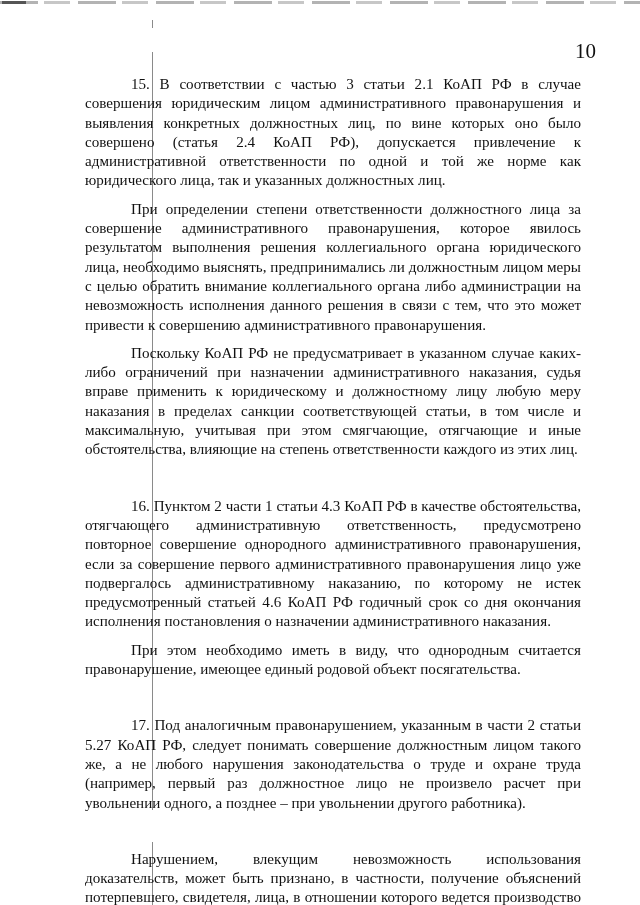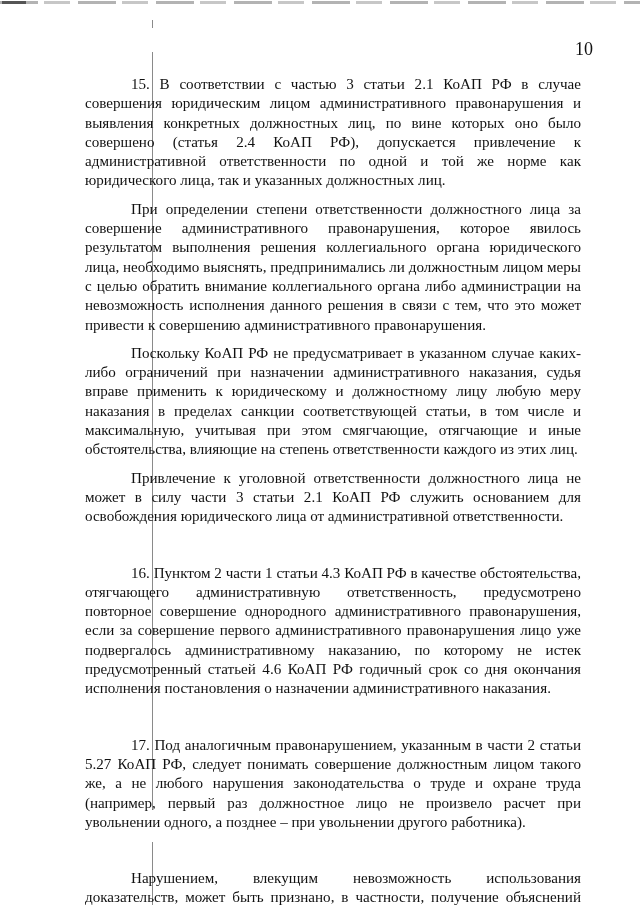--- a/index.html
+++ b/index.html
@@ -35,21 +35,21 @@
   .fold-line {
     position: absolute;
     left: 152px;
     width: 1px;
     background: #8a8a8a;
   }
   .page-number {
     position: absolute;
     top: 39px;
     left: 575px;
-    font-size: 18px;
+    font-size: 21px;
   }
   .content {
     position: absolute;
     left: 76px;
     top: 66px;
     width: 514px;
     font-size: 15.1px;
     line-height: 19.3px;
   }
   .p {
@@ -72,25 +72,25 @@
 <div class="fold-line" style="top:52px;height:758px;"></div>
 <div class="fold-line" style="top:842px;height:63px;"></div>
 
 <div class="page-number">10</div>
 
 <div class="content">
   <section>
     <p class="p">15. В соответствии с частью 3 статьи 2.1 КоАП РФ в случае совершения юридическим лицом административного правонарушения и выявления конкретных должностных лиц, по вине которых оно было совершено (статья 2.4 КоАП РФ), допускается привлечение к административной ответственности по одной и той же норме как юридического лица, так и указанных должностных лиц.</p>
     <p class="p">При определении степени ответственности должностного лица за совершение административного правонарушения, которое явилось результатом выполнения решения коллегиального органа юридического лица, необходимо выяснять, предпринимались ли должностным лицом меры с целью обратить внимание коллегиального органа либо администрации на невозможность исполнения данного решения в связи с тем, что это может привести к совершению административного правонарушения.</p>
     <p class="p">Поскольку КоАП РФ не предусматривает в указанном случае каких-либо ограничений при назначении административного наказания, судья вправе применить к юридическому и должностному лицу любую меру наказания в пределах санкции соответствующей статьи, в том числе и максимальную, учитывая при этом смягчающие, отягчающие и иные обстоятельства, влияющие на степень ответственности каждого из этих лиц.</p>
-    <p class="p">Привлечение к уголовной ответственности должностного лица не может в силу части 3 статьи 2.1 КоАП РФ служить основанием для освобождения юридического лица от административной ответственности.</p>
   </section>
   <div class="gap"></div>
   <section>
     <p class="p">16. Пунктом 2 части 1 статьи 4.3 КоАП РФ в качестве обстоятельства, отягчающего административную ответственность, предусмотрено повторное совершение однородного административного правонарушения, если за совершение первого административного правонарушения лицо уже подвергалось административному наказанию, по которому не истек предусмотренный статьей 4.6 КоАП РФ годичный срок со дня окончания исполнения постановления о назначении административного наказания.</p>
+    <p class="p">При этом необходимо иметь в виду, что однородным считается правонарушение, имеющее единый родовой объект посягательства.</p>
   </section>
   <div class="gap"></div>
   <section>
     <p class="p">17. Под аналогичным правонарушением, указанным в части 2 статьи 5.27 КоАП РФ, следует понимать совершение должностным лицом такого же, а не любого нарушения законодательства о труде и охране труда (например, первый раз должностное лицо не произвело расчет при увольнении одного, а позднее – при увольнении другого работника).</p>
   </section>
   <div class="gap"></div>
   <section>
     <p class="p">Нарушением, влекущим невозможность использования доказательств, может быть признано, в частности, получение объяснений потерпевшего, свидетеля, лица, в отношении которого ведется производство по делу об</p>
   </section>
 </div>

